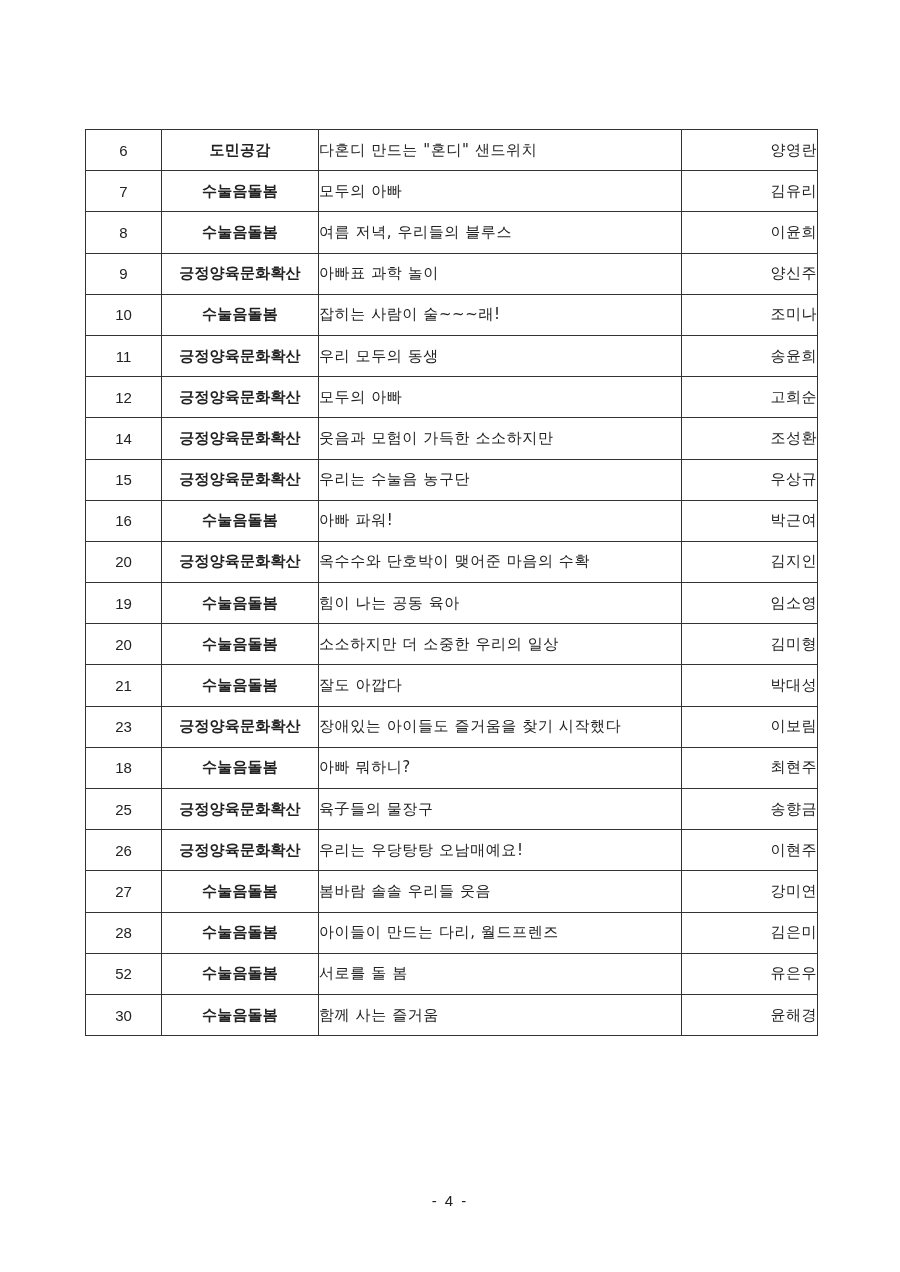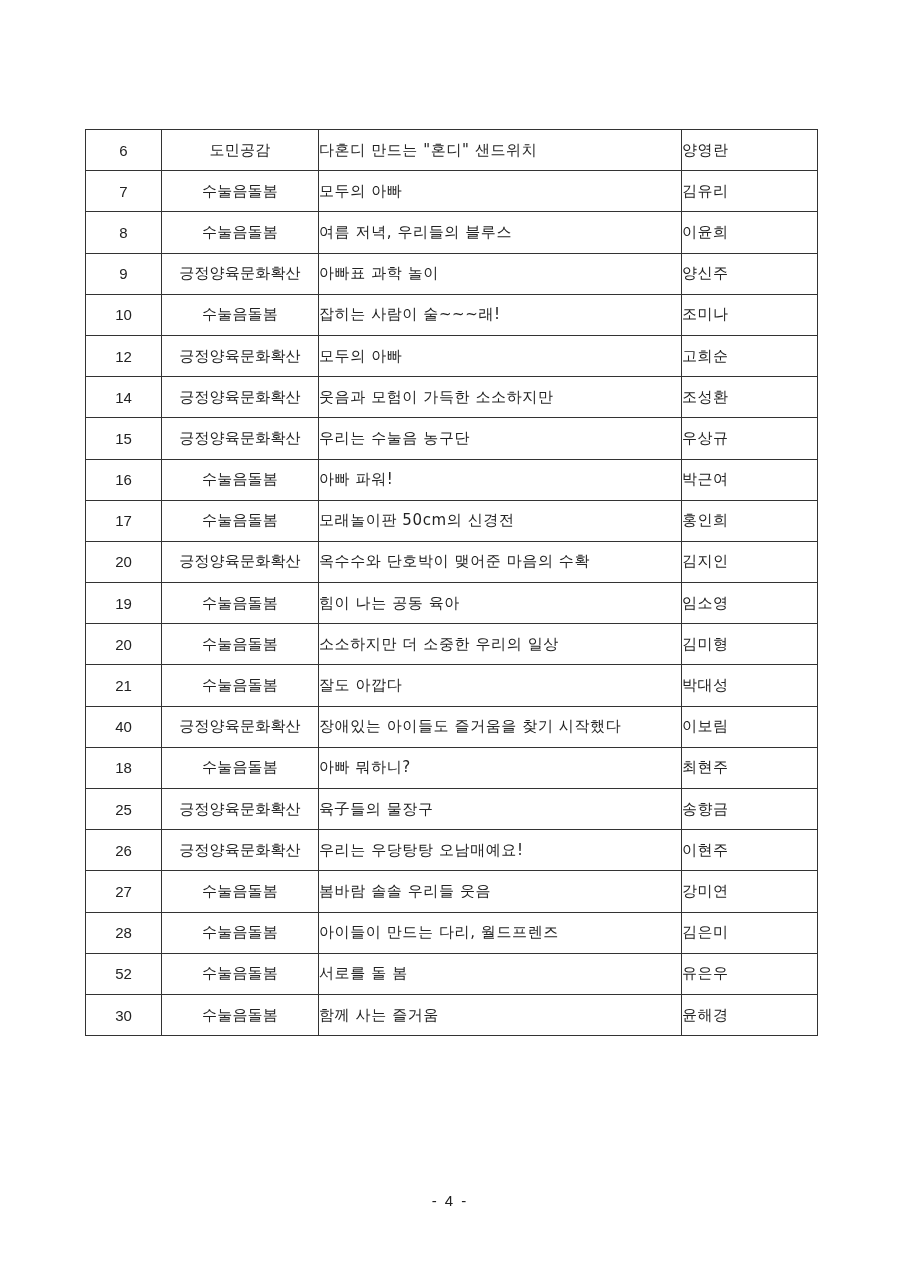--- a/index.html
+++ b/index.html
@@ -34,23 +34,23 @@
       font-size: 15px;
       line-height: 1;
       white-space: nowrap;
       overflow: hidden;
     }
     td.num {
       text-align: center;
       font-family: "Liberation Sans", "DejaVu Sans", sans-serif;
       font-size: 15.5px;
     }
-    td.prog { text-align: center; letter-spacing: 0.2px; }
+    td.prog { text-align: center; letter-spacing: 0.2px; font-weight: bold; }
     td.title { text-align: left; padding-left: 7px; letter-spacing: 0.6px; }
-    td.name { text-align: left; letter-spacing: 0.5px; }
+    td.name { text-align: right; letter-spacing: 0.5px; }
     col.c1 { width: 76px; }
     col.c2 { width: 157px; }
     col.c3 { width: 363px; }
     col.c4 { width: 136px; }
     .page-number {
       position: absolute;
       left: 0;
       width: 900px;
       top: 1192px;
       text-align: center;
@@ -96,20 +96,26 @@
           <td class="title">아빠표 과학 놀이</td>
           <td class="name">양신주</td>
         </tr>
         <tr>
           <td class="num">10</td>
           <td class="prog">수눌음돌봄</td>
           <td class="title">잡히는 사람이 술~~~래!</td>
           <td class="name">조미나</td>
         </tr>
         <tr>
+          <td class="num">11</td>
+          <td class="prog">긍정양육문화확산</td>
+          <td class="title">우리 모두의 동생</td>
+          <td class="name">송윤희</td>
+        </tr>
+        <tr>
           <td class="num">12</td>
           <td class="prog">긍정양육문화확산</td>
           <td class="title">모두의 아빠</td>
           <td class="name">고희순</td>
         </tr>
         <tr>
           <td class="num">14</td>
           <td class="prog">긍정양육문화확산</td>
           <td class="title">웃음과 모험이 가득한 소소하지만</td>
           <td class="name">조성환</td>
@@ -120,26 +126,20 @@
           <td class="title">우리는 수눌음 농구단</td>
           <td class="name">우상규</td>
         </tr>
         <tr>
           <td class="num">16</td>
           <td class="prog">수눌음돌봄</td>
           <td class="title">아빠 파워!</td>
           <td class="name">박근여</td>
         </tr>
         <tr>
-          <td class="num">17</td>
-          <td class="prog">수눌음돌봄</td>
-          <td class="title">모래놀이판 50cm의 신경전</td>
-          <td class="name">홍인희</td>
-        </tr>
-        <tr>
           <td class="num">20</td>
           <td class="prog">긍정양육문화확산</td>
           <td class="title">옥수수와 단호박이 맺어준 마음의 수확</td>
           <td class="name">김지인</td>
         </tr>
         <tr>
           <td class="num">19</td>
           <td class="prog">수눌음돌봄</td>
           <td class="title">힘이 나는 공동 육아</td>
           <td class="name">임소영</td>
@@ -150,21 +150,21 @@
           <td class="title">소소하지만 더 소중한 우리의 일상</td>
           <td class="name">김미형</td>
         </tr>
         <tr>
           <td class="num">21</td>
           <td class="prog">수눌음돌봄</td>
           <td class="title">잘도 아깝다</td>
           <td class="name">박대성</td>
         </tr>
         <tr>
-          <td class="num">40</td>
+          <td class="num">23</td>
           <td class="prog">긍정양육문화확산</td>
           <td class="title">장애있는 아이들도 즐거움을 찾기 시작했다</td>
           <td class="name">이보림</td>
         </tr>
         <tr>
           <td class="num">18</td>
           <td class="prog">수눌음돌봄</td>
           <td class="title">아빠 뭐하니?</td>
           <td class="name">최현주</td>
         </tr>

